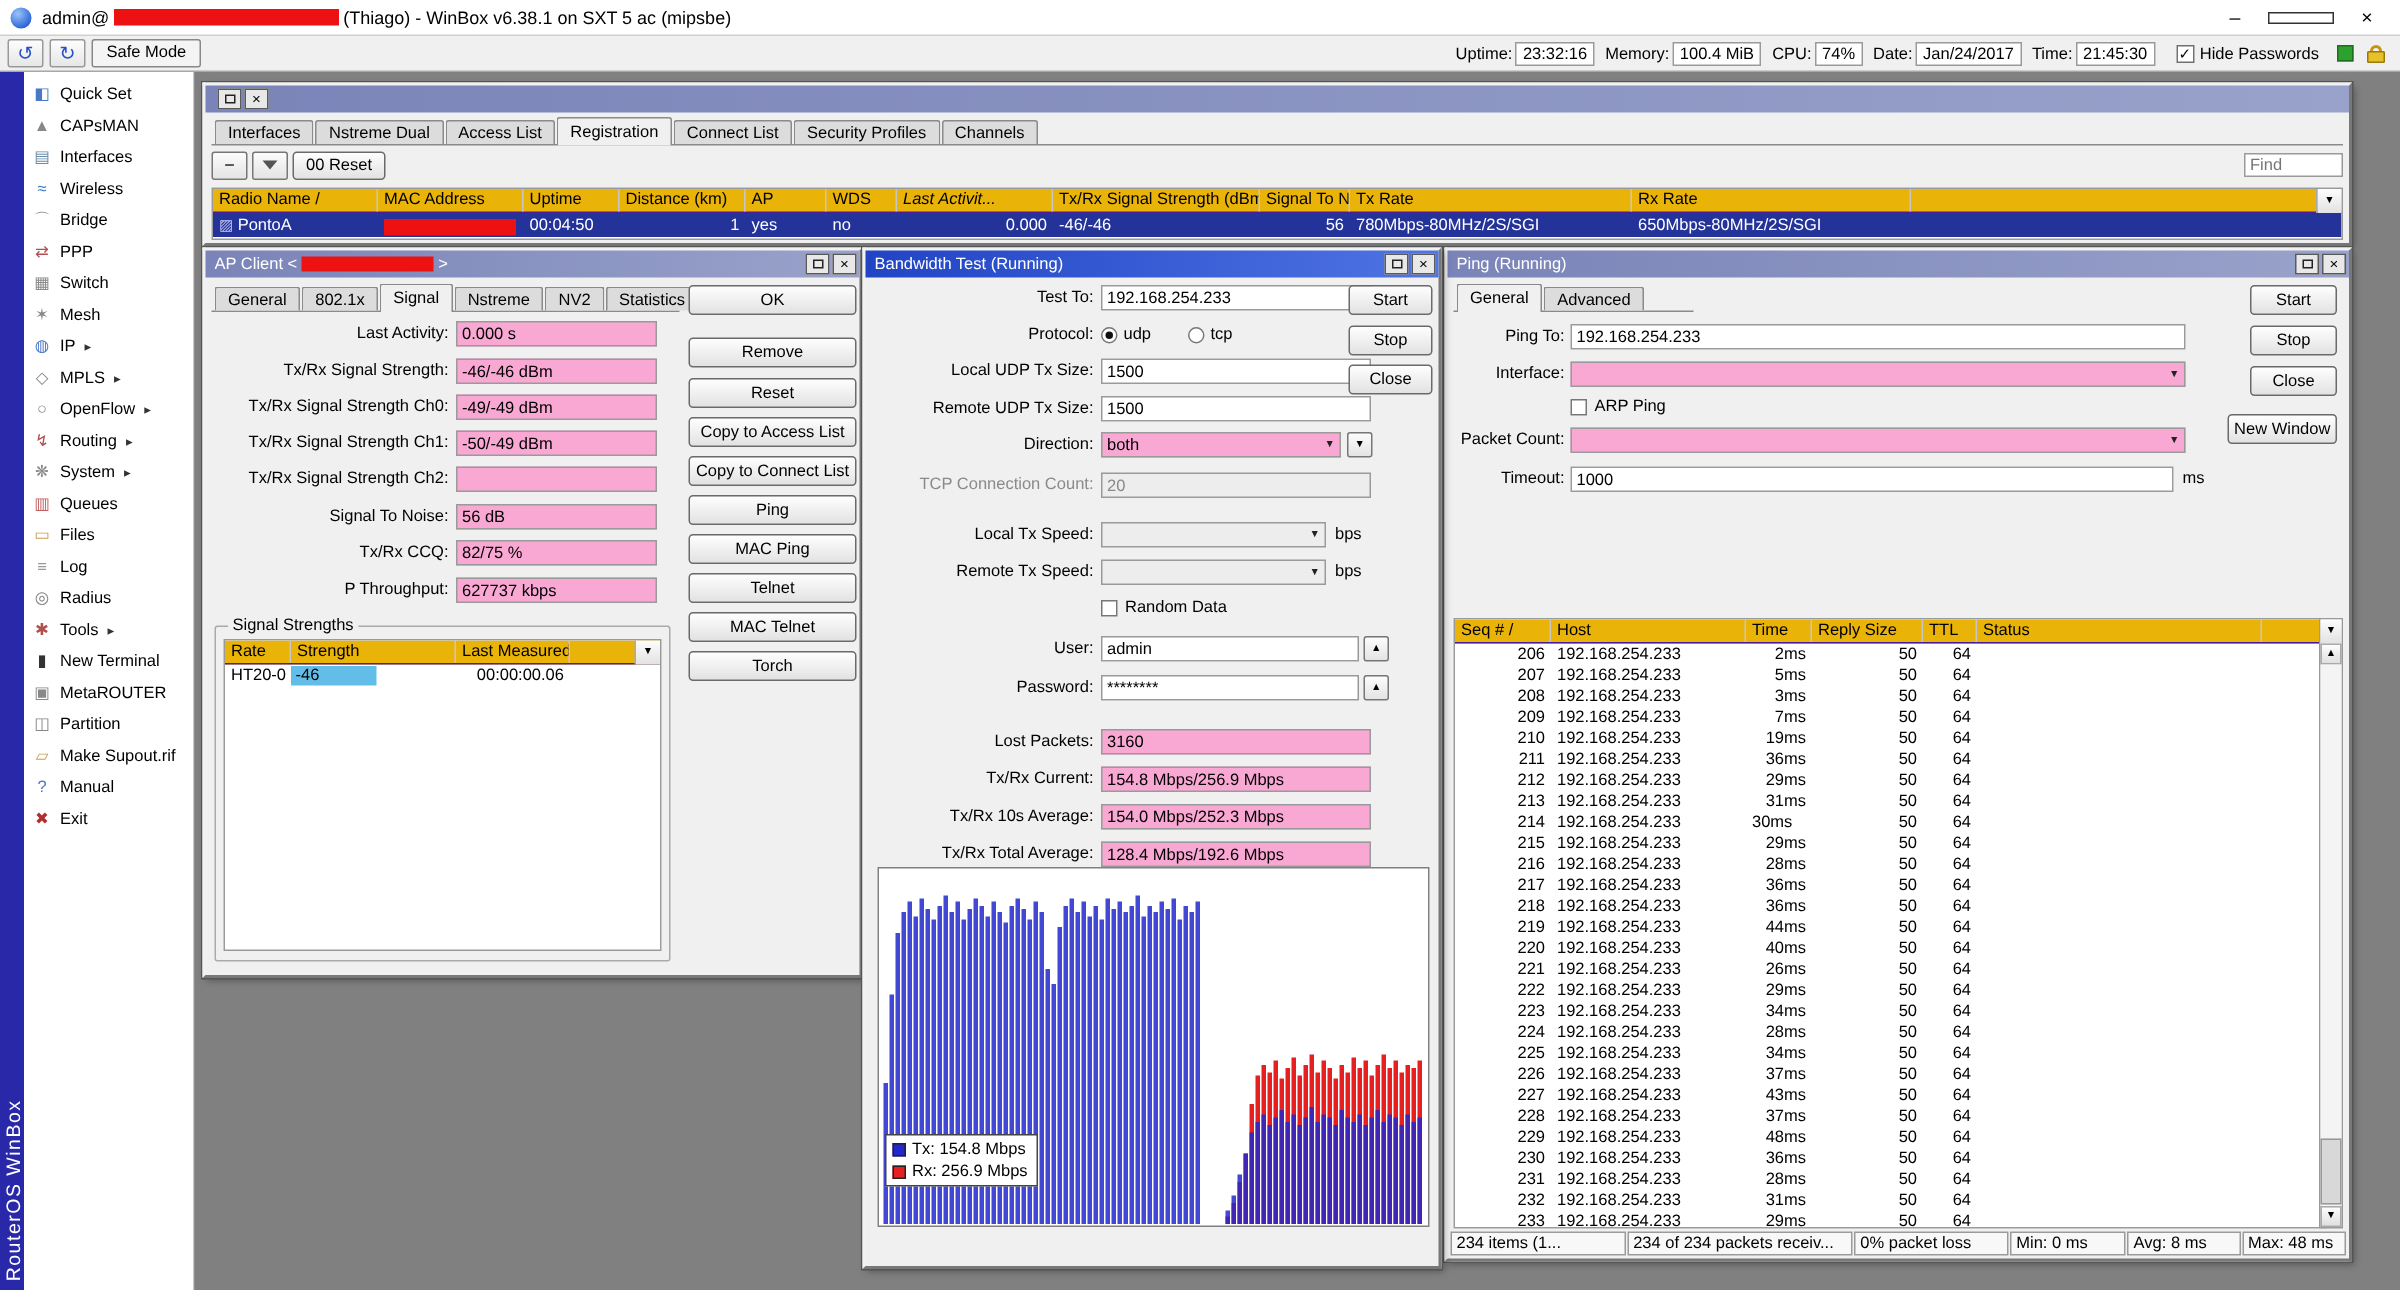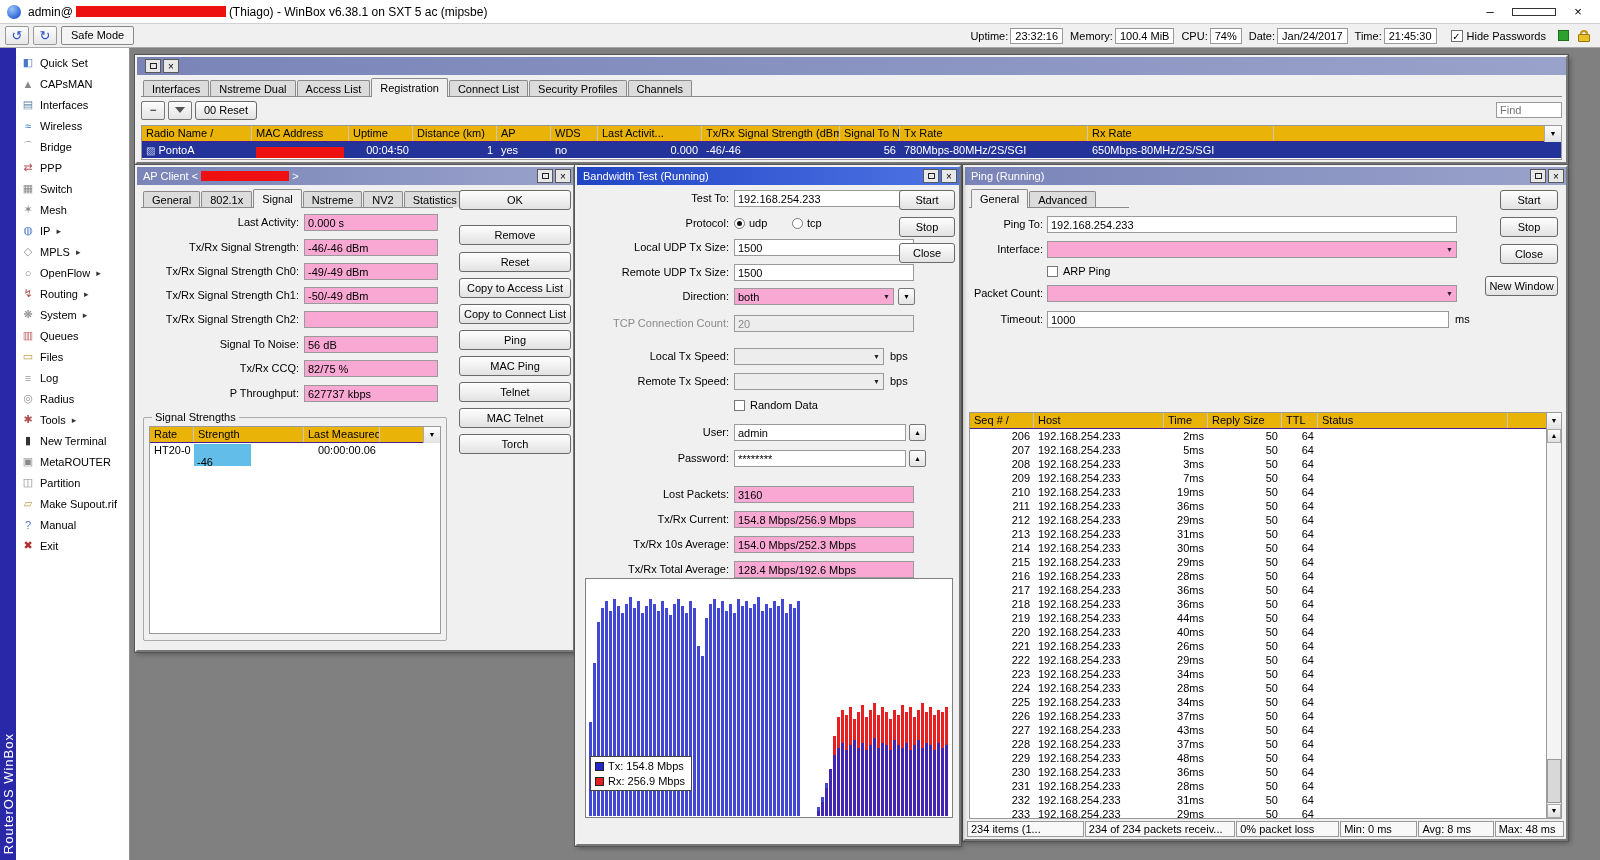--- a/index.html
+++ b/index.html
@@ -111,21 +111,21 @@
 
   
   #ap-form { position:absolute; left:0; top:0; right:0; bottom:0; }
   .ap-row { position:absolute; left:0; width:322px; height:17px; }
   .ap-lab { position:absolute; left:0; width:162px; text-align:right; line-height:17px; white-space:nowrap; }
   .ap-field { left:167px; width:134px; }
   #ap-group { position:absolute; left:6px; top:232px; width:304px; height:224px; border:1px solid #aaa; border-radius:2px; }
   #ap-group-label { position:absolute; top:-7px; left:8px; background:#f0f0f0; padding:0 3px; line-height:13px; }
   #sig-table { position:absolute; left:5px; top:8px; right:5px; bottom:6px; background:#fff; border:1px solid #9a9a9a; overflow:hidden; }
   #sig-row { display:flex; height:15px; line-height:15px; }
-  .s-strength { position:relative; padding:12px !important; }
+  .s-strength { position:relative; padding:0 !important; }
   #sig-bar { position:absolute; left:0; top:1px; bottom:1px; background:#62bee8; }
   #sig-val { position:absolute; left:3px; }
   #ap-btns { position:absolute; left:322px; top:0; width:112px; bottom:0; }
 
   
   .bw-row { position:absolute; left:0; right:0; height:17px;margin-left:32px; }
   #bw-btns { position:absolute; left:322px; top:0; width:56px; bottom:0; }
   #bw-graph { position:absolute; left:8px; top:393px; width:368px; height:240px; background:#fff; border:1px solid #808080; }
   #bw-bars { position:absolute; left:0; top:0; right:0; bottom:0; overflow:hidden; }
   .cbar { position:absolute; bottom:1px; width:3px; }
@@ -334,32 +334,32 @@
           <input class="tinput find-input" placeholder="Find" style="">
         </div>
         <div id="wt-table">
           <div class="thead" id="wt-header">
               <div class="h-cell" style="width: 110px;">Radio Name /</div>
               <div class="h-cell" style="width: 97px;">MAC Address</div>
               <div class="h-cell" style="width: 64px;">Uptime</div>
               <div class="h-cell" style="width: 84px;">Distance (km)</div>
               <div class="h-cell" style="width: 54px;">AP</div>
               <div class="h-cell" style="width: 47px;">WDS</div>
-              <div class="h-cell" style="width: 104px;">Last Activit...</div>
+              <div class="h-cell" style="width: 104px; font-style: italic;">Last Activit...</div>
               <div class="h-cell" style="width: 138px;">Tx/Rx Signal Strength (dBm)</div>
               <div class="h-cell" style="width: 60px;">Signal To Noise (d...</div>
               <div class="h-cell" style="width: 188px;">Tx Rate</div>
               <div class="h-cell" style="width: 186px;">Rx Rate</div>
               <div class="h-fill"></div>
               <div class="colbtn">▼</div>
             </div>
           <div id="wt-row">
               <div class="wt-cell" style="width: 110px; text-align: left;"><span class="wt-ico">▨</span><span>PontoA</span></div>
               <div class="wt-cell" style="width: 97px; text-align: left;"><span class="redact mac-redact"></span></div>
-              <div class="wt-cell" style="width: 64px; text-align: right;">00:04:50</div>
+              <div class="wt-cell" style="width: 64px; ">00:04:50</div>
               <div class="wt-cell" style="width: 84px; text-align: right;">1</div>
               <div class="wt-cell" style="width: 54px; text-align: left;">yes</div>
               <div class="wt-cell" style="width: 47px; text-align: left;">no</div>
               <div class="wt-cell" style="width: 104px; text-align: right;">0.000</div>
               <div class="wt-cell" style="width: 138px; text-align: left;">-46/-46</div>
               <div class="wt-cell" style="width: 60px; text-align: right;">56</div>
               <div class="wt-cell" style="width: 188px; text-align: left;">780Mbps-80MHz/2S/SGI</div>
               <div class="wt-cell" style="width: 186px; text-align: left;">650Mbps-80MHz/2S/SGI</div>
               <div class="wt-fill"></div>
             </div>
@@ -799,21 +799,21 @@
                 <div class="p-cell" style="width: 64px; text-align: right;">213</div>
                 <div class="p-cell" style="width: 130px; text-align: left;">192.168.254.233</div>
                 <div class="p-cell" style="width: 44px; text-align: right;">31ms</div>
                 <div class="p-cell" style="width: 74px; text-align: right;">50</div>
                 <div class="p-cell" style="width: 36px; text-align: right;">64</div>
                 <div class="p-cell" style="width: 190px; text-align: left;"></div>
               </div>
               <div class="p-row">
                 <div class="p-cell" style="width: 64px; text-align: right;">214</div>
                 <div class="p-cell" style="width: 130px; text-align: left;">192.168.254.233</div>
-                <div class="p-cell" style="width: 44px; text-align: right;">30ms</div>
+                <div class="p-cell" style="width: 44px; ">30ms</div>
                 <div class="p-cell" style="width: 74px; text-align: right;">50</div>
                 <div class="p-cell" style="width: 36px; text-align: right;">64</div>
                 <div class="p-cell" style="width: 190px; text-align: left;"></div>
               </div>
               <div class="p-row">
                 <div class="p-cell" style="width: 64px; text-align: right;">215</div>
                 <div class="p-cell" style="width: 130px; text-align: left;">192.168.254.233</div>
                 <div class="p-cell" style="width: 44px; text-align: right;">29ms</div>
                 <div class="p-cell" style="width: 74px; text-align: right;">50</div>
                 <div class="p-cell" style="width: 36px; text-align: right;">64</div>

